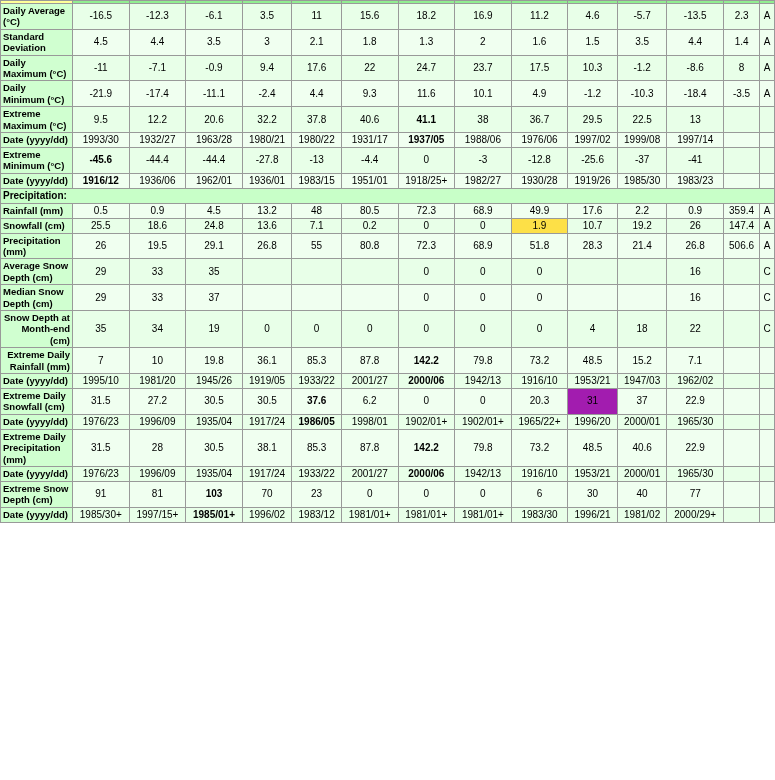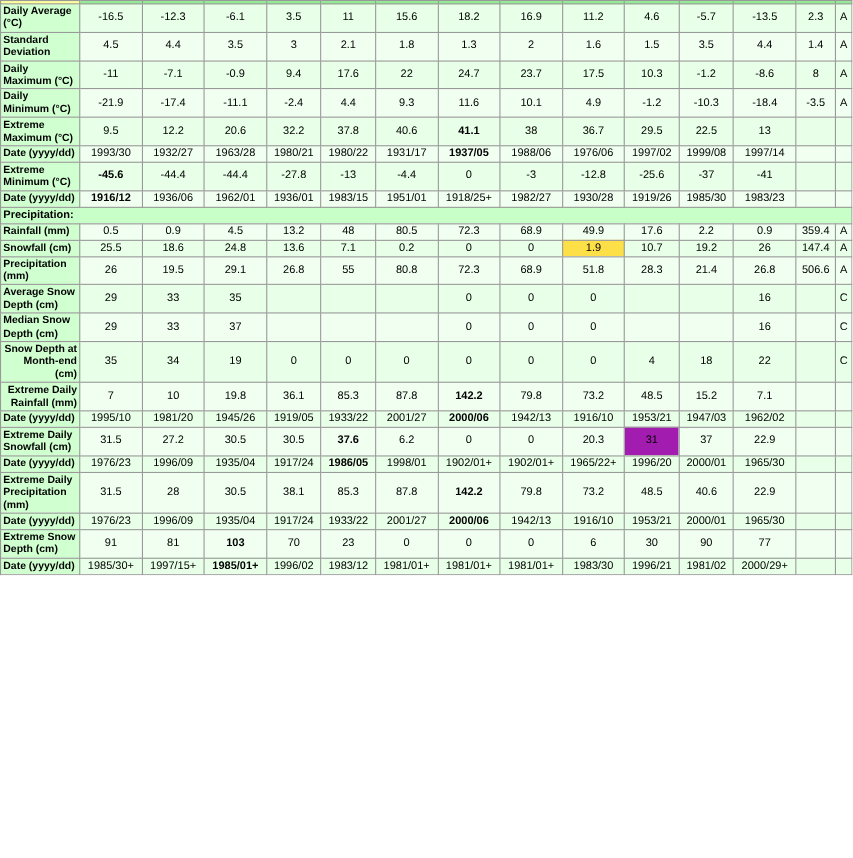--- a/index.html
+++ b/index.html
@@ -385,21 +385,21 @@
         <td style="background: rgb(240, 255, 240);">91</td>
         <td style="background: rgb(240, 255, 240);">81</td>
         <td style="font-weight: bold; background: rgb(240, 255, 240);">103</td>
         <td style="background: rgb(240, 255, 240);">70</td>
         <td style="background: rgb(240, 255, 240);">23</td>
         <td style="background: rgb(240, 255, 240);">0</td>
         <td style="background: rgb(240, 255, 240);">0</td>
         <td style="background: rgb(240, 255, 240);">0</td>
         <td style="background: rgb(240, 255, 240);">6</td>
         <td style="background: rgb(240, 255, 240);">30</td>
-        <td style="background: rgb(240, 255, 240);">90</td>
+        <td style="background: rgb(240, 255, 240);">40</td>
         <td style="background: rgb(240, 255, 240);">77</td>
         <td style="background: rgb(240, 255, 240);"></td>
         <td style="background: rgb(240, 255, 240);"></td>
       </tr>
       <tr>
         <td style="text-align: left; font-size: 9.5px; background: rgb(208, 255, 208); font-weight: bold;">Date (yyyy/dd)</td>
         <td style="background: rgb(232, 255, 232);">1985/30+</td>
         <td style="background: rgb(232, 255, 232);">1997/15+</td>
         <td style="font-weight: bold; background: rgb(232, 255, 232);">1985/01+</td>
         <td style="background: rgb(232, 255, 232);">1996/02</td>

